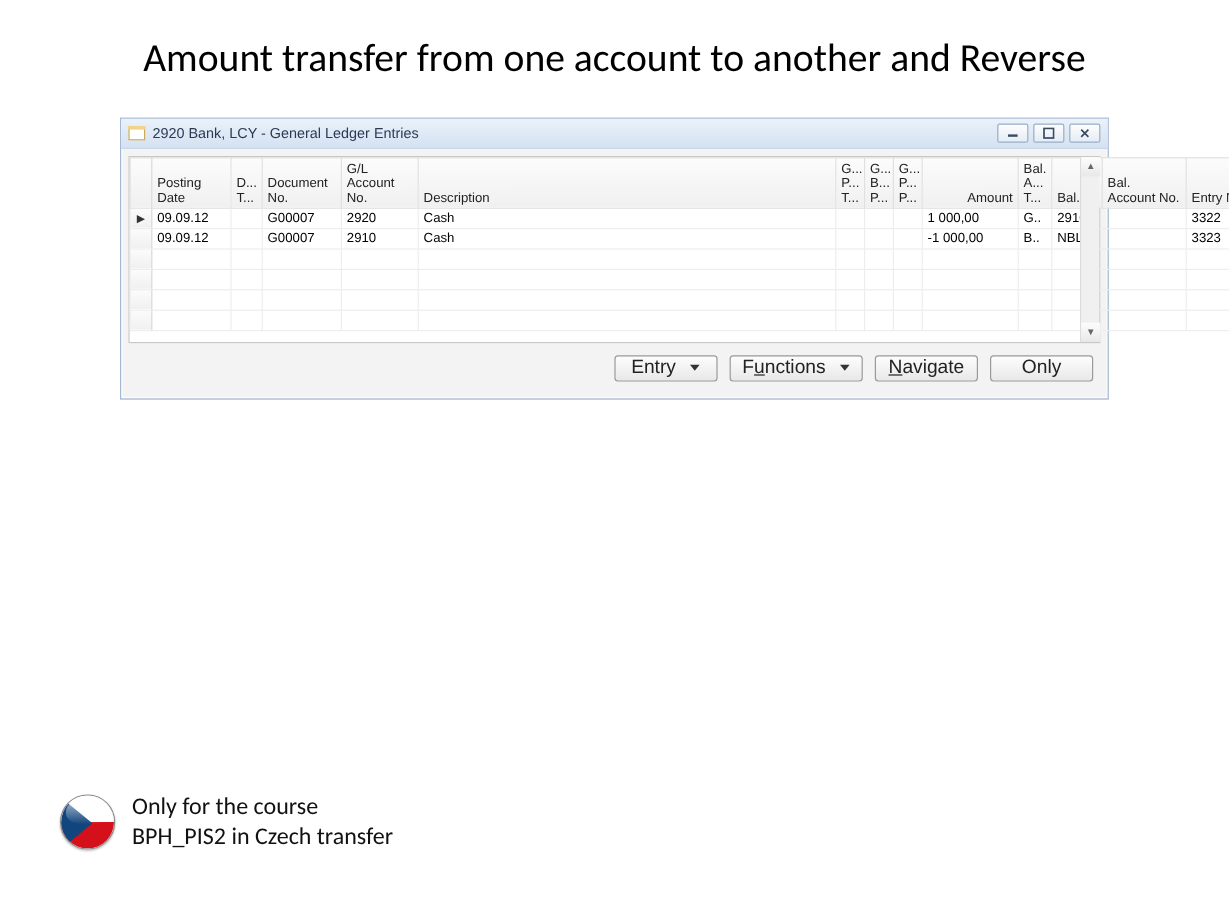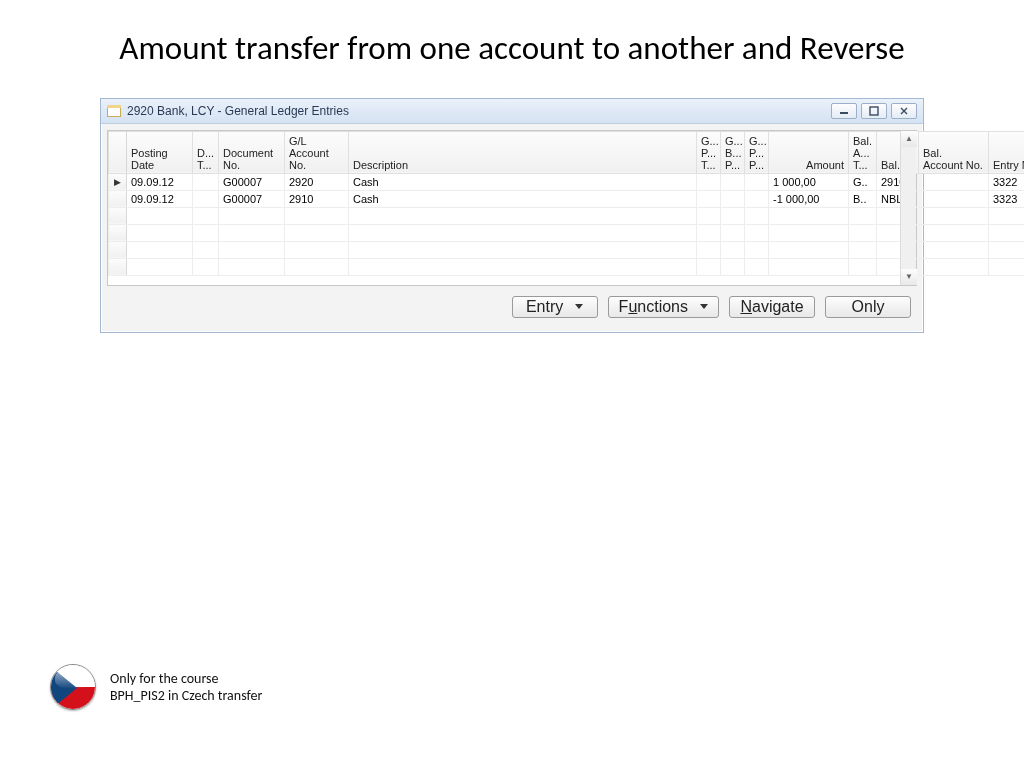--- a/index.html
+++ b/index.html
@@ -176,21 +176,21 @@
     border-left: 28px solid #11457e;
   }
   .flag .gloss {
     position: absolute; top: 2px; left: 4px; right: 4px; height: 50%;
     border-radius: 50% 50% 40% 40%;
     background: linear-gradient(rgba(255,255,255,.7), rgba(255,255,255,0));
     pointer-events: none;
   }
   .footnote {
     font-family: Calibri, "Segoe UI", sans-serif;
-    font-size: 14px;
+    font-size: 20px;
     line-height: 1.25;
     color: #111;
   }
 </style>
 </head>
 <body>
 
 <div class="slide">
   <h1 class="slide-title">Amount transfer from one account to another and Reverse</h1>
 

